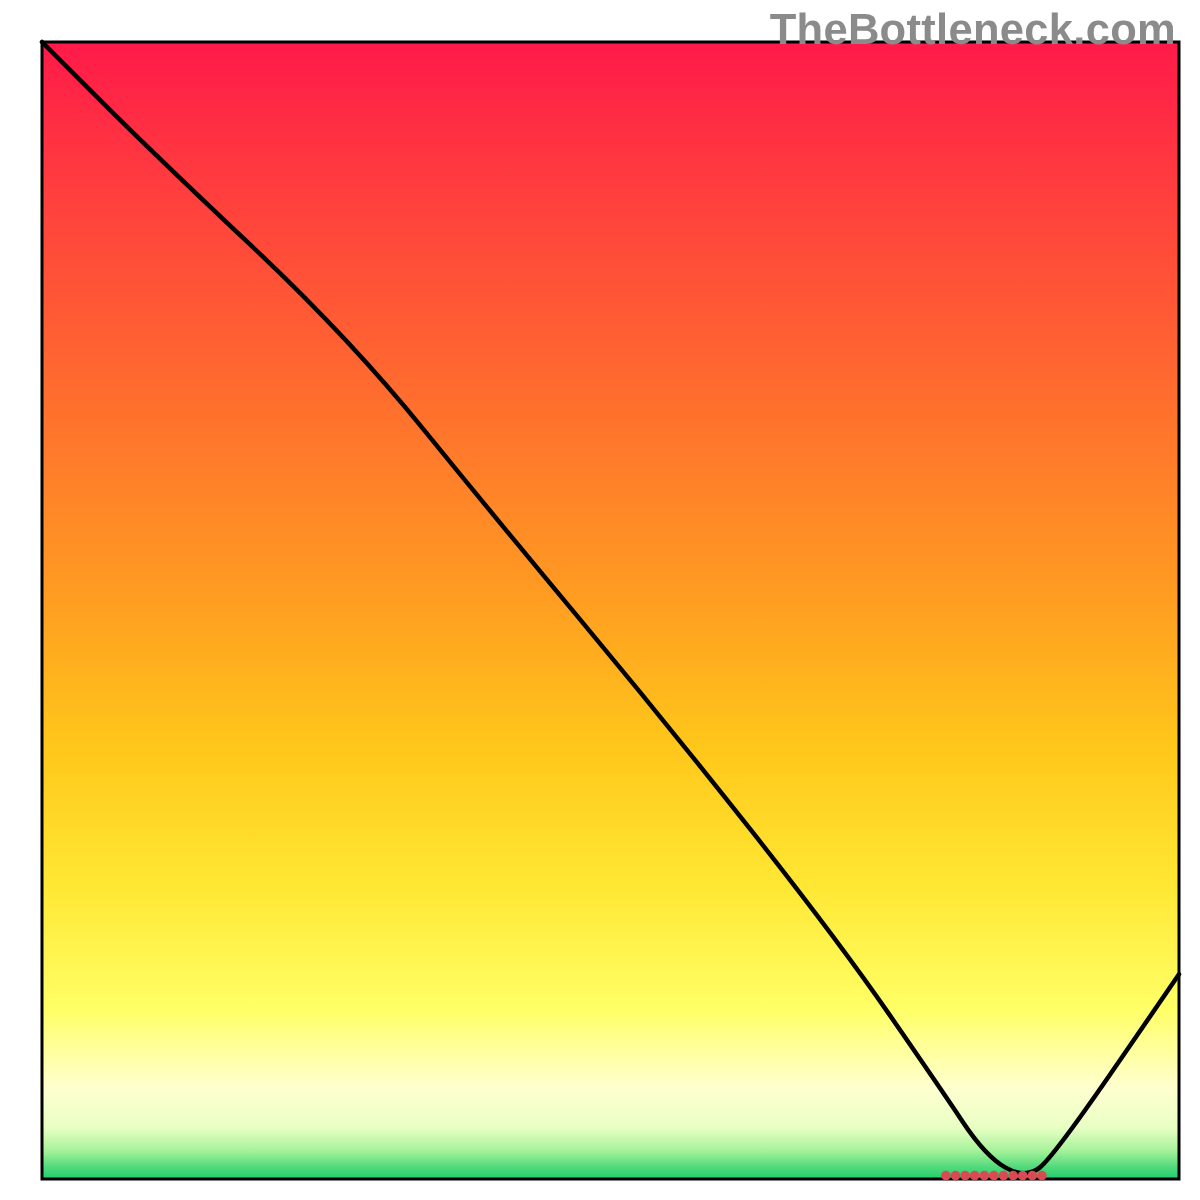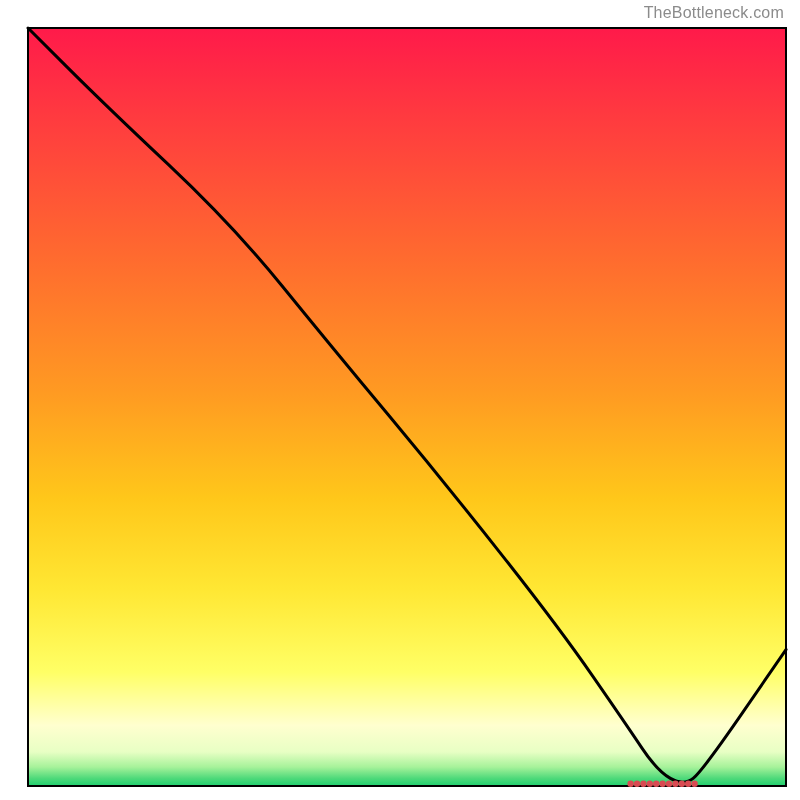--- a/index.html
+++ b/index.html
@@ -13,22 +13,22 @@
   }
   .stage {
     position: relative;
     width: 800px;
     height: 800px;
   }
   .wm {
     position: absolute;
     top: 4px;
     right: 16px;
-    font-size: 16px;
-    font-weight: 400;
+    font-size: 29px;
+    font-weight: 700;
     color: #8b8b8b;
     letter-spacing: 0.2px;
     user-select: none;
   }
   svg {
     display: block;
   }
 </style>
 </head>
 <body>

